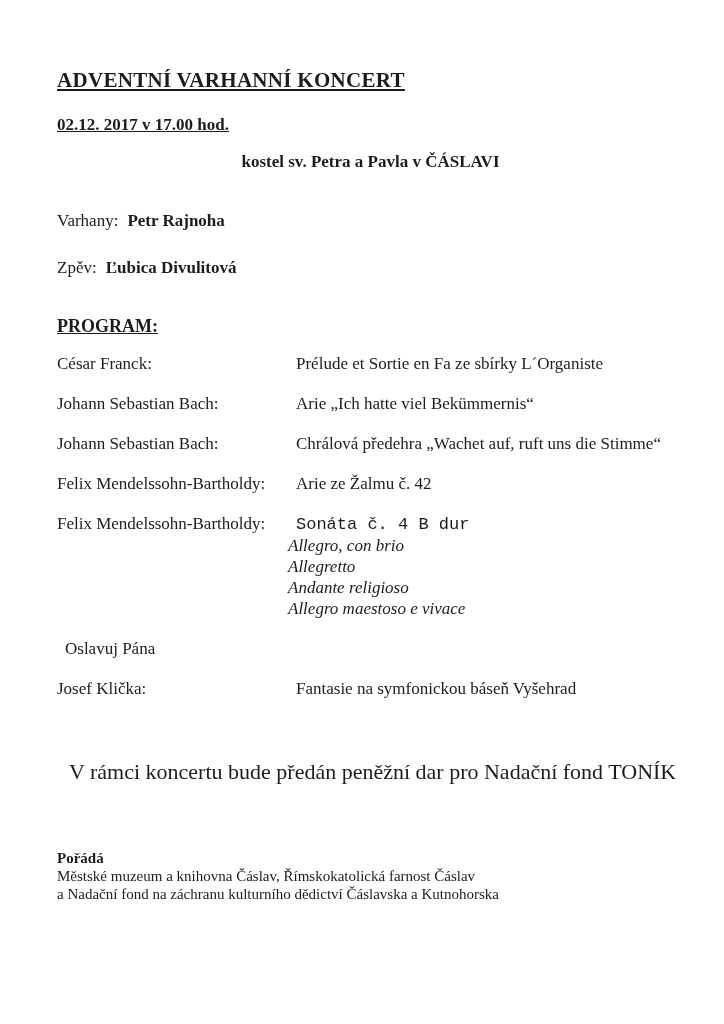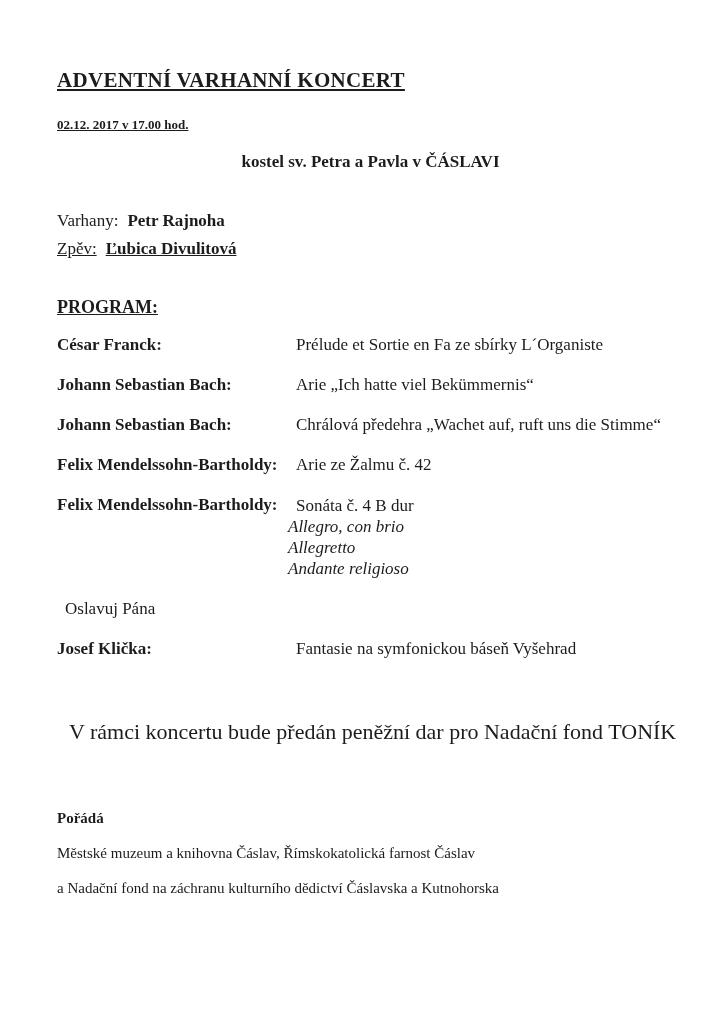--- a/index.html
+++ b/index.html
@@ -22,78 +22,77 @@
   }
   .doc-title {
     font-size: 21px;
     font-weight: bold;
     text-decoration: underline;
     letter-spacing: 0.3px;
     line-height: 25px;
   }
   .doc-datetime {
     margin-top: 22px;
-    font-size: 13px;
+    font-size: 17px;
     font-weight: bold;
     text-decoration: underline;
     line-height: 20px;
   }
   .doc-venue {
     margin-top: 17px;
     font-size: 17px;
     font-weight: bold;
     line-height: 20px;
     text-align: center;
   }
   .performers { margin-top: 39px; font-size: 17px; }
   .performer-row { line-height: 20px; }
-  .performer-row + .performer-row { margin-top: 8px; text-decoration: underline; }
+  .performer-row + .performer-row { margin-top: 27px; }
   .performer-role { font-weight: normal; }
   .performer-name { font-weight: bold; margin-left: 9px; }
   .program-heading {
     margin-top: 37px;
     font-size: 18px;
     font-weight: bold;
     text-decoration: underline;
     line-height: 22px;
   }
   .program { margin-top: 17px; font-size: 17px; }
   .program-row {
     display: flex;
     align-items: flex-start;
     line-height: 20px;
     margin-bottom: 20px;
   }
   .composer {
     flex: 0 0 231px;
-    font-weight: bold;
+    font-weight: normal;
     padding-right: 6px;
   }
   .piece { font-weight: normal; margin-left: 8px; }
   .movement {
     font-style: italic;
     line-height: 21px;
   }
-  .piece-block .piece { line-height: 21px; }
+  .piece-block .piece { line-height: 21px; font-family: Liberation Mono, monospace; }
   .donation-note {
     margin-top: 63px;
     font-size: 22px;
     line-height: 20px;
     margin-left: 12px;
   }
   .organizer-heading {
     margin-top: 67px;
     font-size: 15px;
     font-weight: bold;
     line-height: 18px;
   }
   .organizer-line {
     font-size: 15px;
     line-height: 18px;
-    margin-top: 17px;
   }
 </style>
 </head>
 <body>
 
 <div class="page">
   <div class="content">
 
     <div class="doc-title">ADVENTNÍ VARHANNÍ KONCERT</div>
 
@@ -134,20 +133,21 @@
         <span class="piece">Arie ze Žalmu č. 42</span>
       </div>
 
       <div class="program-row">
         <span class="composer">Felix Mendelssohn-Bartholdy:</span>
         <span class="piece-block">
           <div class="piece">Sonáta č. 4 B dur</div>
           <div class="movement">Allegro, con brio</div>
           <div class="movement">Allegretto</div>
           <div class="movement">Andante religioso</div>
+          <div class="movement">Allegro maestoso e vivace</div>
         </span>
       </div>
 
       <div class="program-row">
         <span class="piece">Oslavuj Pána</span>
       </div>
 
       <div class="program-row">
         <span class="composer">Josef Klička:</span>
         <span class="piece">Fantasie na symfonickou báseň Vyšehrad</span>

